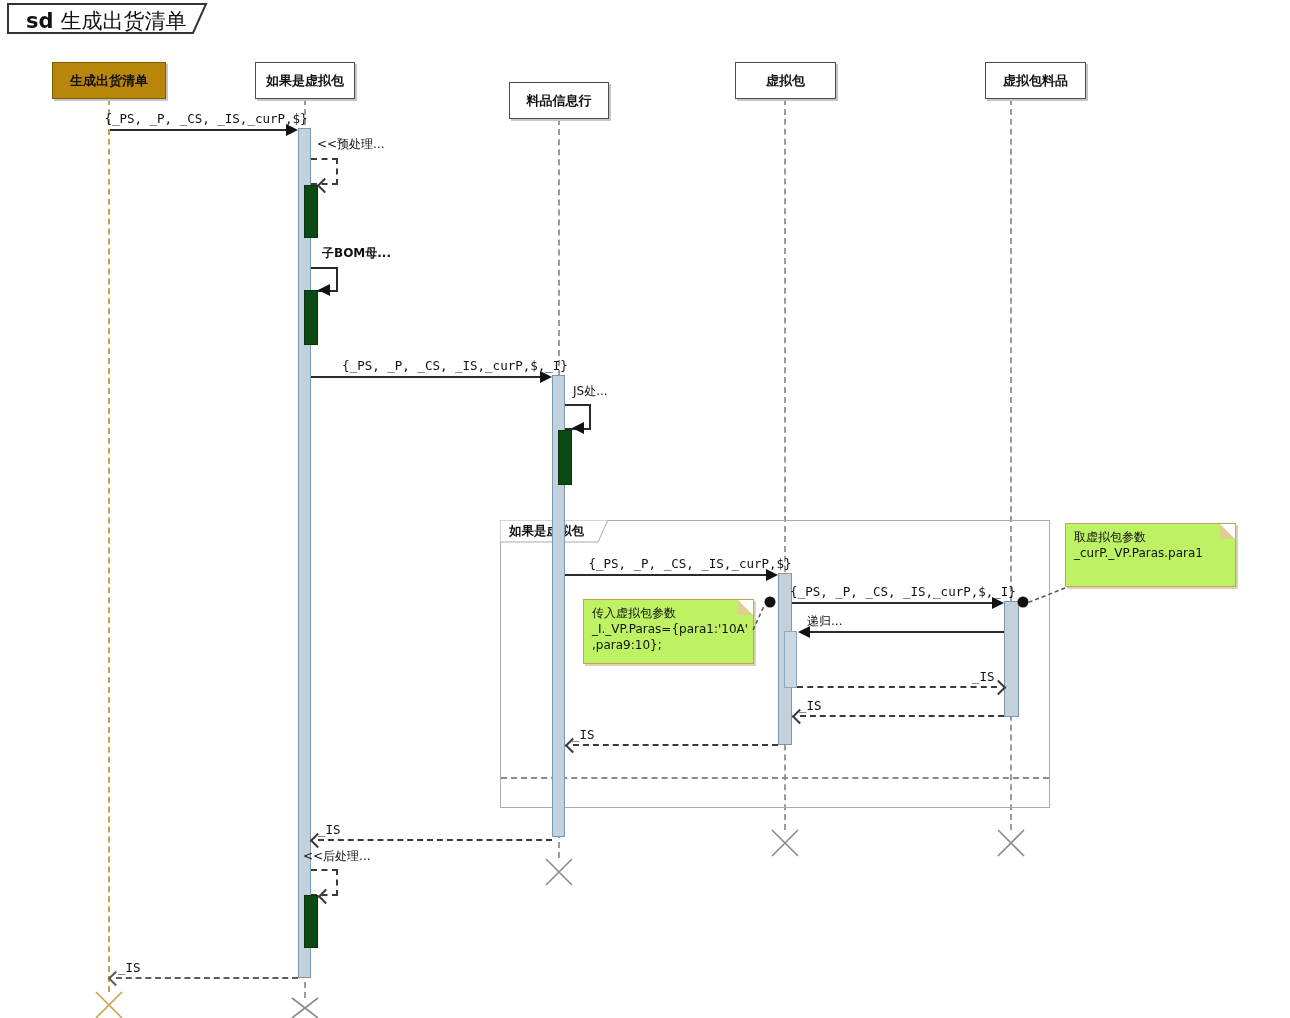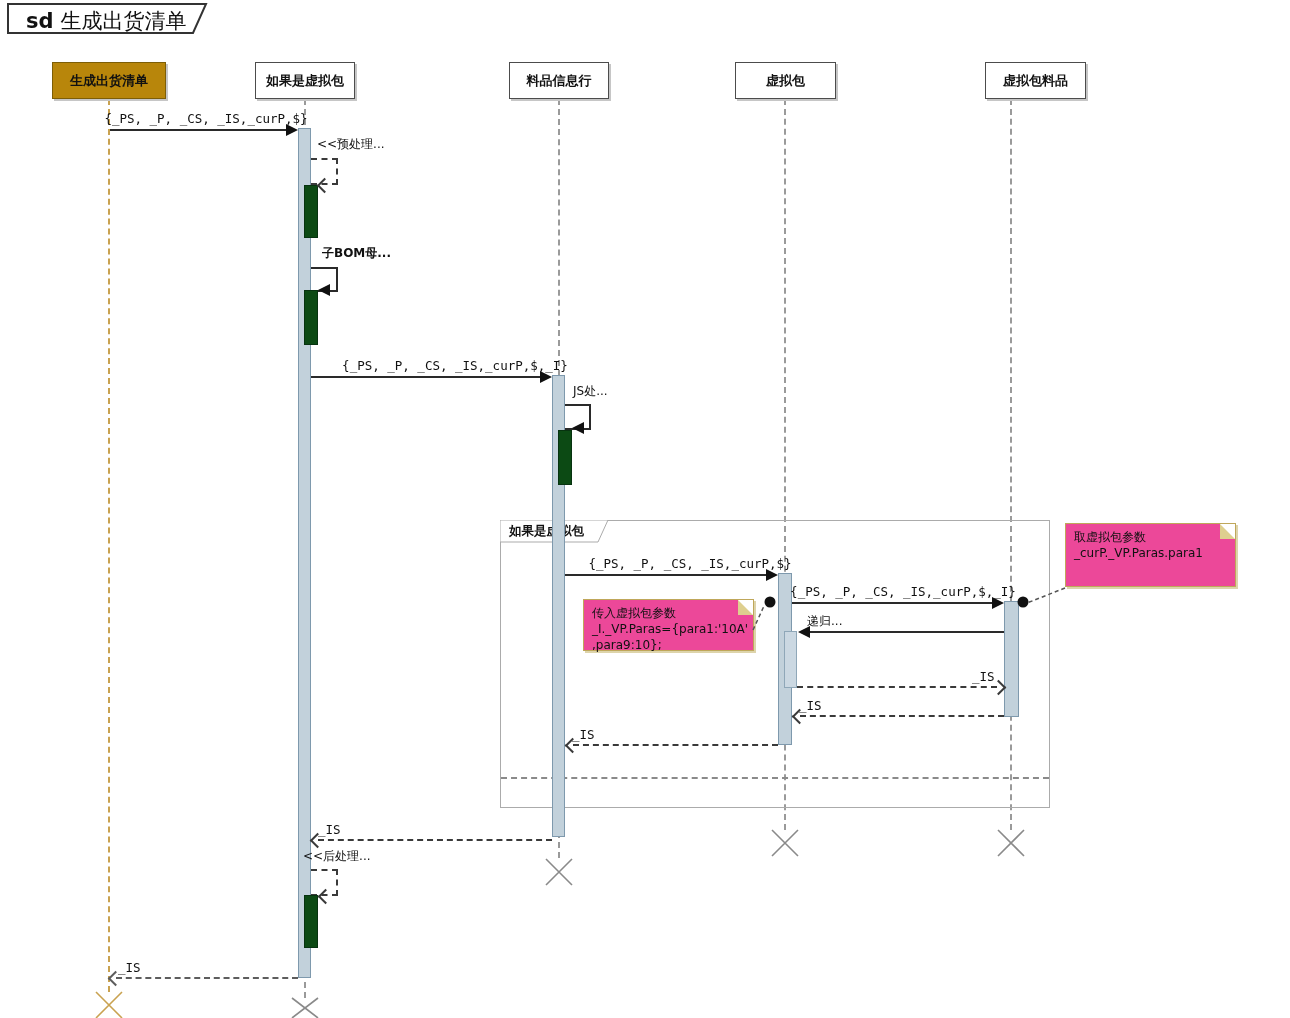--- a/index.html
+++ b/index.html
@@ -34,21 +34,21 @@
   .chevR{position:absolute;width:9px;height:9px;border-right:2px solid #3a3a3a;
          border-top:2px solid #3a3a3a;transform:rotate(45deg);}
   .loop{position:absolute;border-top:2px solid #2a2a2a;border-right:2px solid #2a2a2a;
         border-bottom:2px solid #2a2a2a;box-sizing:border-box;}
   .loop.dashed{border-top-style:dashed;border-right-style:dashed;border-bottom-style:dashed;border-color:#3a3a3a;}
   
   .fragment{position:absolute;border:1px solid #ABABAB;box-sizing:border-box;}
   .frag-label{position:absolute;left:8px;top:2px;font-weight:bold;font-size:12.5px;white-space:nowrap;}
   .frag-divider{position:absolute;height:0;border-top:2px dashed #8a8a8a;}
   
-  .note{position:absolute;background:#ec4899;border:1px solid #BFA75A;box-sizing:border-box;
+  .note{position:absolute;background:#bef264;border:1px solid #BFA75A;box-sizing:border-box;
         padding:5px 0 3px 8px;font-size:12px;line-height:16px;box-shadow:2px 2px 0 #ddd4ab;}
   .note .fold{position:absolute;top:0;right:0;width:0;height:0;
         border-top:15px solid #ffffff;border-left:15px solid #DECF8F;}
   .note .nline{white-space:nowrap;}
   
   .title-text{position:absolute;left:26px;top:7px;font-size:21px;white-space:nowrap;}
   .title-text .kw{font-weight:bold;margin-right:7px;}
   .overlay{position:absolute;left:0;top:0;pointer-events:none;}
 </style>
 </head>
@@ -130,21 +130,21 @@
   <div class="line-dashed" style="left:318px;top:839px;width:234px;"></div>
   <span class="chevL" style="left:312px;top:835px;"></span>
 
   <span class="mlabel" style="left:303px;top:848px;">&lt;&lt;后处理...</span>
   <span class="chevL" style="left:320px;top:891px;"></span>
 
   <span class="mlabel mono" style="left:118px;top:960px;">_IS</span>
   <div class="line-dashed gray" style="left:116px;top:977px;width:182px;"></div>
   <span class="chevL gray" style="left:110px;top:973px;"></span>
 
-  <div class="note" style="left:583px;top:599px;width:171px;height:52px;">
+  <div class="note" style="left:583px;top:599px;width:171px;height:65px;">
     <span class="fold"></span>
     <div class="nline">传入虚拟包参数</div>
     <div class="nline">_I._VP.Paras={para1:'10A'</div>
     <div class="nline">,para9:10};</div>
   </div>
   <div class="note" style="left:1065px;top:523px;width:171px;height:64px;">
     <span class="fold"></span>
     <div class="nline">取虚拟包参数</div>
     <div class="nline">_curP._VP.Paras.para1</div>
   </div>
@@ -160,21 +160,21 @@
     <path d="M772 830 L798 856 M798 830 L772 856" stroke="#8a8a8a" stroke-width="1.6"></path>
     <path d="M998 830 L1024 856 M1024 830 L998 856" stroke="#8a8a8a" stroke-width="1.6"></path>
   </svg>
 
   <div class="head gold" style="left:52px;width:114px;">
     <span>生成出货清单</span>
   </div>
   <div class="head" style="left:255px;width:100px;">
     <span>如果是虚拟包</span>
   </div>
-  <div class="head" style="left:509px;width:100px;">
+  <div class="head" style="left:509px;width:100px;margin-top:20px;">
     <span>料品信息行</span>
   </div>
   <div class="head" style="left:735px;width:101px;">
     <span>虚拟包</span>
   </div>
   <div class="head" style="left:961px;width:101px;margin-left:24px;">
     <span>虚拟包料品</span>
   </div>
 
   <svg width="212" height="34" style="position:absolute;left:6px;top:2px;">

